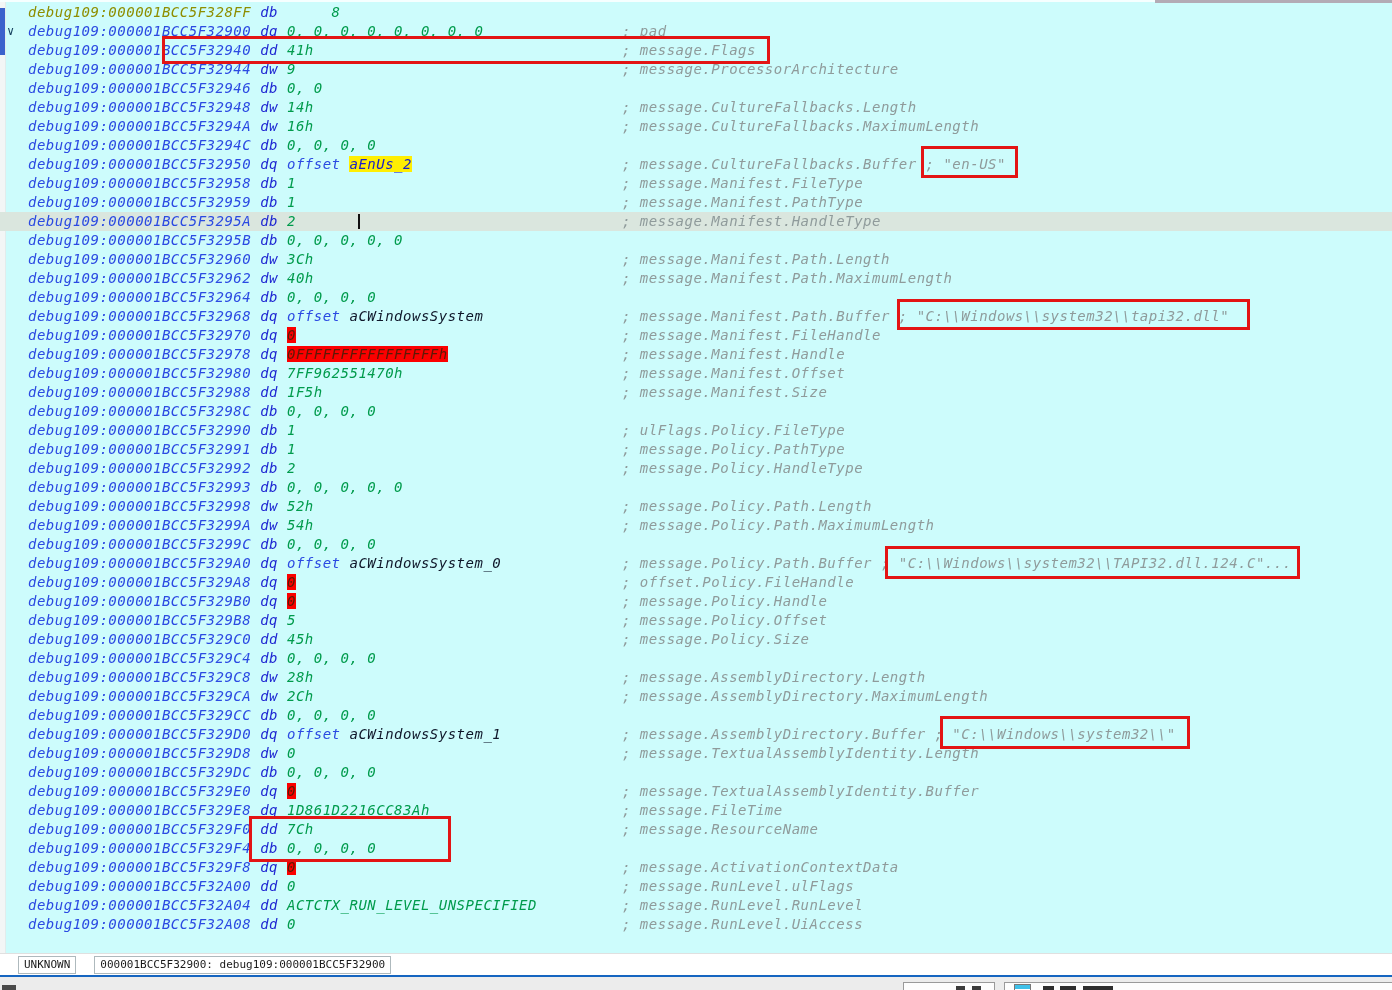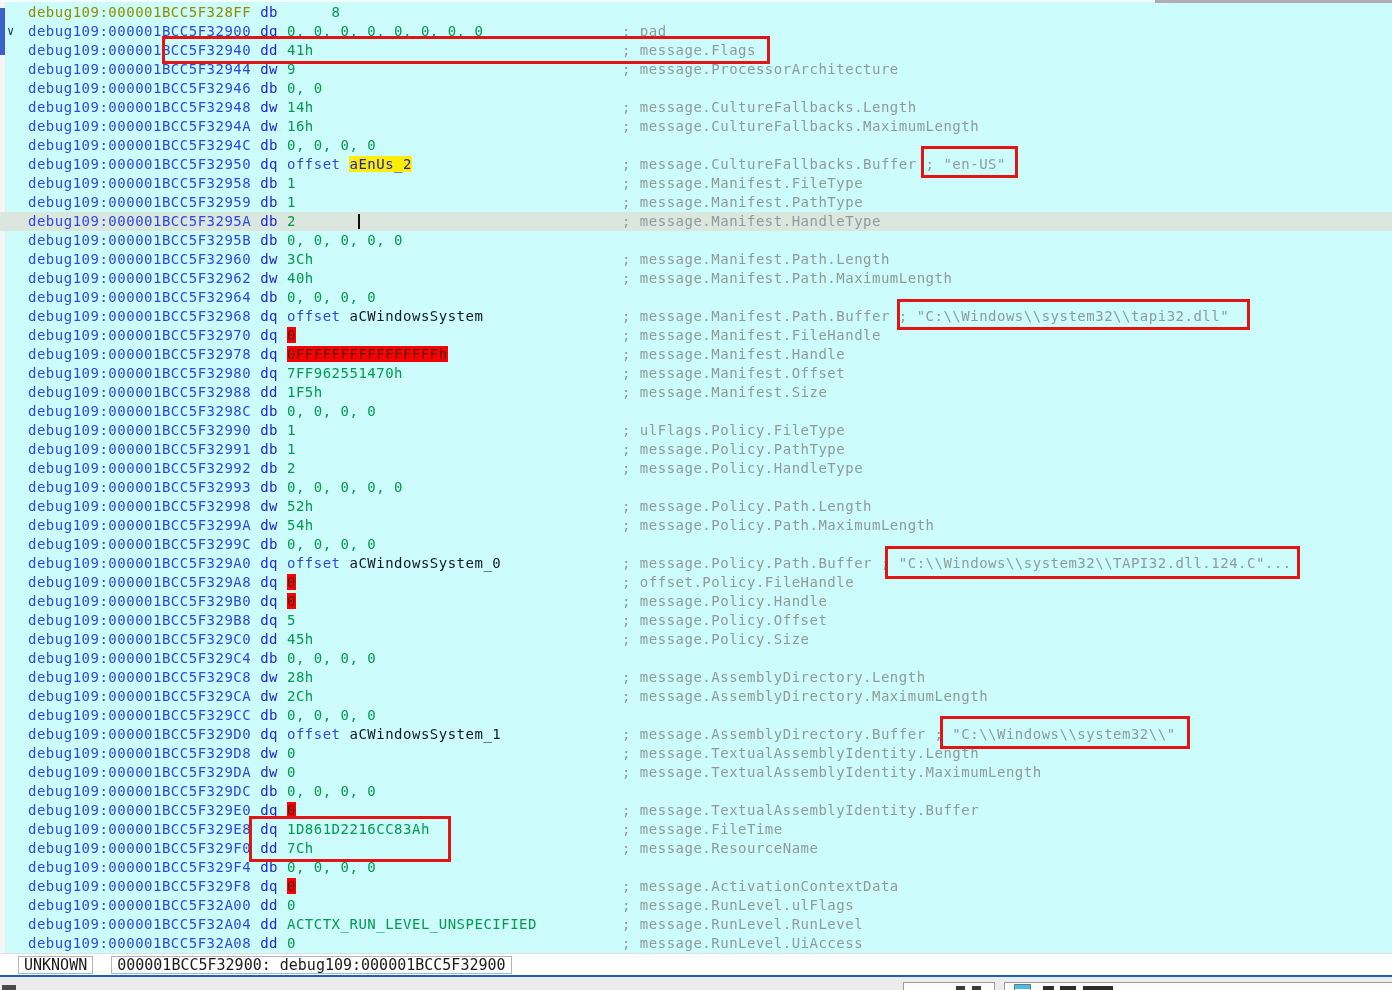--- a/index.html
+++ b/index.html
@@ -6,42 +6,42 @@
   .screen{position:relative;width:1392px;height:990px;overflow:hidden;background:#ececec;
           font-family:"DejaVu Sans Mono",monospace;}
   
   .listing{position:absolute;left:0;top:0;width:1392px;height:953px;background:#cdfcfc;overflow:hidden;}
   .topline{position:absolute;left:0;top:0;width:1155px;height:2px;background:#f6ffff;}
   .topright-strip{position:absolute;left:1155px;top:0;width:237px;height:3px;background:#b3abb5;}
   .navband{position:absolute;left:0;top:0;width:5px;height:953px;background:#f3f6f6;border-right:1px solid #e2ecec;}
   .navband-seg{position:absolute;left:0;top:8px;width:5px;height:47px;background:#3b62cc;}
   .lines{position:absolute;left:0;top:3px;width:1392px;}
   .line{position:relative;height:19px;line-height:19px;font-size:14px;letter-spacing:0.5px;
-        white-space:pre;padding-left:28px;}
+        white-space:pre;padding-left:28px;font-style:italic;}
   .line.selected{background:#dae6de;}
   .chev{position:absolute;left:7px;top:0;color:#16415f;font-size:12px;letter-spacing:0;}
   .addr{color:#2b4ae2;}
   .addr.olive{color:#8e8e00;}
   .tok-mn{color:#1f27d2;}
   .tok-kw{color:#2b4ae2;}
   .tok-num{color:#009b4c;}
   .tok-name{color:#0f172a;}
   .tok-nhl{color:#1b22c8;background:#ffee02;}
   .tok-nred{color:#5b1a06;background:#fb0000;}
   .tok-sp{color:#009b4c;}
   .cmt{position:absolute;left:622px;top:0;color:#8f9b9b;}
   .caret{position:absolute;left:358px;top:2px;width:2px;height:15px;background:#101010;}
   
   .annotation-layer{position:absolute;left:0;top:0;width:1392px;height:953px;pointer-events:none;}
   .ann{position:absolute;border:3px solid #e31414;box-sizing:border-box;}
   
   .status-bar{position:absolute;left:0;top:953px;width:1392px;height:22px;background:#ffffff;
               border-top:1px solid #e0e0e0;}
   .status-cell{display:inline-block;height:16px;line-height:16px;margin-top:2px;
-               border:1px solid #aeb9bd;padding:0 5px;font-size:15px;letter-spacing:0;color:#1a1a1a;
+               border:1px solid #aeb9bd;padding:0 5px;font-size:11px;letter-spacing:0;color:#1a1a1a;
                vertical-align:top;background:#ffffff;}
   .status-cell.state{margin-left:18px;}
   .status-cell.loc{margin-left:18px;}
   
   .blue-divider{position:absolute;left:0;top:975px;width:1392px;height:2px;background:#1565c0;}
   .bottom-strip{position:absolute;left:0;top:977px;width:1392px;height:13px;background:#ececec;}
   .frag{position:absolute;top:5px;background:#fdfdfd;border:1px solid #9a9a9a;border-bottom:none;height:8px;}
   .frag-a{left:903px;width:90px;}
   .frag-a i{position:absolute;top:3px;width:9px;height:5px;background:#3c3c3c;}
   .frag-a i.m1{left:52px;}
@@ -98,21 +98,20 @@
         <div class="line"><span class="addr">debug109:000001BCC5F329A8</span><span> <span class="tok-mn">dq</span><span class="tok-sp"> </span><span class="tok-nred">0</span></span><span class="cmt">; offset.Policy.FileHandle</span></div>
         <div class="line"><span class="addr">debug109:000001BCC5F329B0</span><span> <span class="tok-mn">dq</span><span class="tok-sp"> </span><span class="tok-nred">0</span></span><span class="cmt">; message.Policy.Handle</span></div>
         <div class="line"><span class="addr">debug109:000001BCC5F329B8</span><span> <span class="tok-mn">dq</span><span class="tok-sp"> </span><span class="tok-num">5</span></span><span class="cmt">; message.Policy.Offset</span></div>
         <div class="line"><span class="addr">debug109:000001BCC5F329C0</span><span> <span class="tok-mn">dd</span><span class="tok-sp"> </span><span class="tok-num">45h</span></span><span class="cmt">; message.Policy.Size</span></div>
         <div class="line"><span class="addr">debug109:000001BCC5F329C4</span><span> <span class="tok-mn">db</span><span class="tok-sp"> </span><span class="tok-num">0, 0, 0, 0</span></span></div>
         <div class="line"><span class="addr">debug109:000001BCC5F329C8</span><span> <span class="tok-mn">dw</span><span class="tok-sp"> </span><span class="tok-num">28h</span></span><span class="cmt">; message.AssemblyDirectory.Length</span></div>
         <div class="line"><span class="addr">debug109:000001BCC5F329CA</span><span> <span class="tok-mn">dw</span><span class="tok-sp"> </span><span class="tok-num">2Ch</span></span><span class="cmt">; message.AssemblyDirectory.MaximumLength</span></div>
         <div class="line"><span class="addr">debug109:000001BCC5F329CC</span><span> <span class="tok-mn">db</span><span class="tok-sp"> </span><span class="tok-num">0, 0, 0, 0</span></span></div>
         <div class="line"><span class="addr">debug109:000001BCC5F329D0</span><span> <span class="tok-mn">dq</span><span class="tok-sp"> </span><span class="tok-kw">offset</span><span class="tok-sp"> </span><span class="tok-name">aCWindowsSystem_1</span></span><span class="cmt">; message.AssemblyDirectory.Buffer ; "C:\\Windows\\system32\\"</span></div>
         <div class="line"><span class="addr">debug109:000001BCC5F329D8</span><span> <span class="tok-mn">dw</span><span class="tok-sp"> </span><span class="tok-num">0</span></span><span class="cmt">; message.TextualAssemblyIdentity.Length</span></div>
-        <div class="line"><span class="addr">debug109:000001BCC5F329DA</span><span> <span class="tok-mn">dw</span><span class="tok-sp"> </span><span class="tok-num">0</span></span><span class="cmt">; message.TextualAssemblyIdentity.MaximumLength</span></div>
         <div class="line"><span class="addr">debug109:000001BCC5F329DC</span><span> <span class="tok-mn">db</span><span class="tok-sp"> </span><span class="tok-num">0, 0, 0, 0</span></span></div>
         <div class="line"><span class="addr">debug109:000001BCC5F329E0</span><span> <span class="tok-mn">dq</span><span class="tok-sp"> </span><span class="tok-nred">0</span></span><span class="cmt">; message.TextualAssemblyIdentity.Buffer</span></div>
         <div class="line"><span class="addr">debug109:000001BCC5F329E8</span><span> <span class="tok-mn">dq</span><span class="tok-sp"> </span><span class="tok-num">1D861D2216CC83Ah</span></span><span class="cmt">; message.FileTime</span></div>
         <div class="line"><span class="addr">debug109:000001BCC5F329F0</span><span> <span class="tok-mn">dd</span><span class="tok-sp"> </span><span class="tok-num">7Ch</span></span><span class="cmt">; message.ResourceName</span></div>
         <div class="line"><span class="addr">debug109:000001BCC5F329F4</span><span> <span class="tok-mn">db</span><span class="tok-sp"> </span><span class="tok-num">0, 0, 0, 0</span></span></div>
         <div class="line"><span class="addr">debug109:000001BCC5F329F8</span><span> <span class="tok-mn">dq</span><span class="tok-sp"> </span><span class="tok-nred">0</span></span><span class="cmt">; message.ActivationContextData</span></div>
         <div class="line"><span class="addr">debug109:000001BCC5F32A00</span><span> <span class="tok-mn">dd</span><span class="tok-sp"> </span><span class="tok-num">0</span></span><span class="cmt">; message.RunLevel.ulFlags</span></div>
         <div class="line"><span class="addr">debug109:000001BCC5F32A04</span><span> <span class="tok-mn">dd</span><span class="tok-sp"> </span><span class="tok-num">ACTCTX_RUN_LEVEL_UNSPECIFIED</span></span><span class="cmt">; message.RunLevel.RunLevel</span></div>
         <div class="line"><span class="addr">debug109:000001BCC5F32A08</span><span> <span class="tok-mn">dd</span><span class="tok-sp"> </span><span class="tok-num">0</span></span><span class="cmt">; message.RunLevel.UiAccess</span></div>
       </div>

